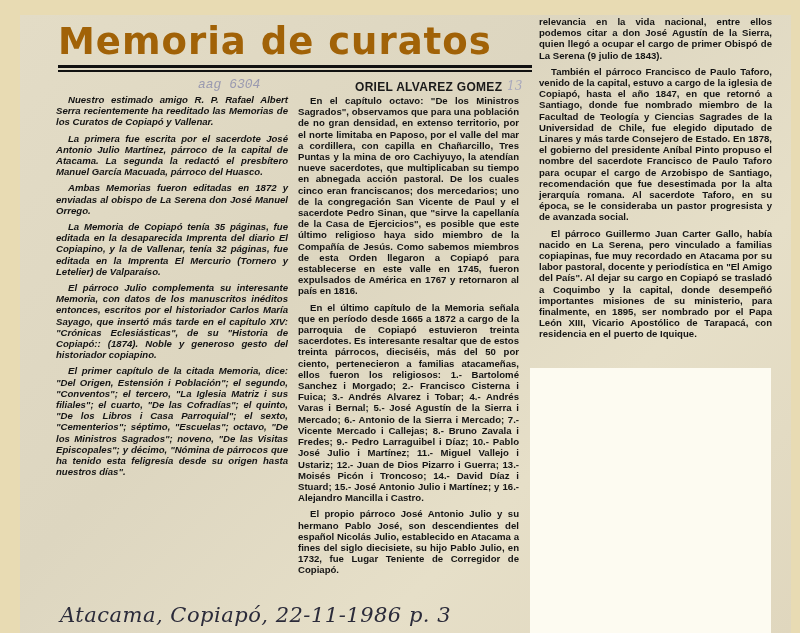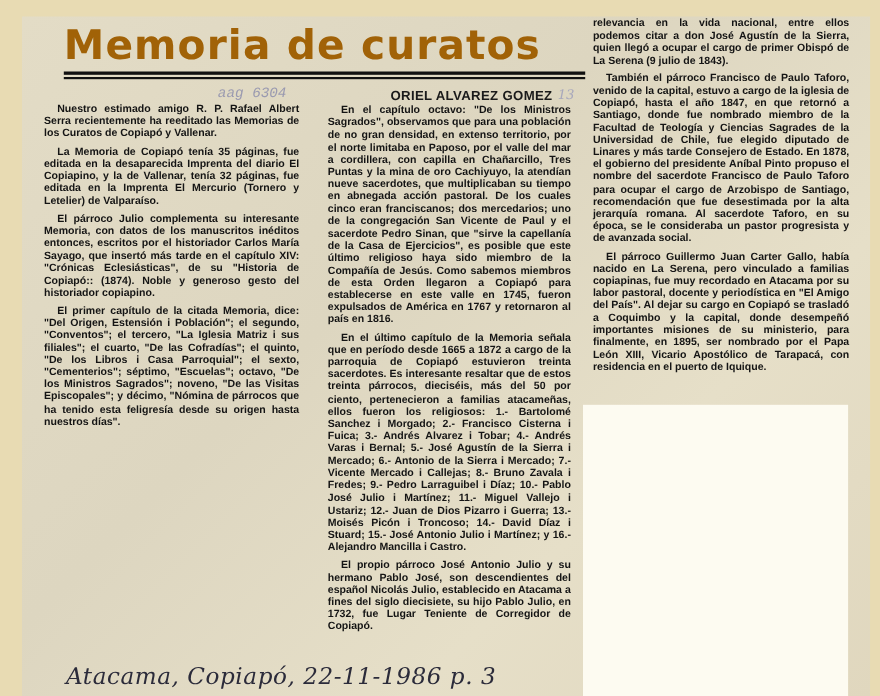--- a/index.html
+++ b/index.html
@@ -29,21 +29,21 @@
   }
   .archive2 {
     position:absolute; left:507px; top:79px; font-family:"DejaVu Serif", serif;
     font-style:italic; font-size:12px; color:#a8a8bc;
   }
   .col {
     position:absolute; font-size:9.6px; line-height:11.2px; color:#141414;
     text-align:justify; font-weight:bold;
   }
   .col p { margin:0 0 5px 0; text-indent:12px; }
-  .col1 { left:40px; top:94px; width:232px; }
+  .col1 { left:56px; top:94px; width:232px;font-style:italic; }
   .col2 { left:298px; top:95px; width:221px; }
   .col3 { left:539px; top:16px; width:233px; }
   .blank {
     position:absolute; left:530px; top:368px; width:241px; height:265px;
     background:#fdfbf1;
   }
   .handnote {
     position:absolute; left:60px; top:603px;
     font-family:"DejaVu Serif", serif; font-style:italic; font-size:21px;
     color:#2b2b3a; letter-spacing:0.5px; white-space:nowrap;
@@ -57,20 +57,22 @@
 <div class="title">Memoria de curatos</div>
 <div class="rule1"></div>
 <div class="rule2"></div>
 
 <div class="archive">aag 6304</div>
 <div class="byline">ORIEL ALVAREZ GOMEZ</div>
 <div class="archive2">13</div>
 
 <div class="col col1">
   <p>Nuestro estimado amigo R. P. Rafael Albert Serra recientemente ha reeditado las Memorias de los Curatos de Copiapó y Vallenar.</p>
+  <p>La primera fue escrita por el sacerdote José Antonio Julio Martínez, párroco de la capital de Atacama. La segunda la redactó el presbítero Manuel García Macuada, párroco del Huasco.</p>
+  <p>Ambas Memorias fueron editadas en 1872 y enviadas al obispo de La Serena don José Manuel Orrego.</p>
   <p>La Memoria de Copiapó tenía 35 páginas, fue editada en la desaparecida Imprenta del diario El Copiapino, y la de Vallenar, tenía 32 páginas, fue editada en la Imprenta El Mercurio (Tornero y Letelier) de Valparaíso.</p>
   <p>El párroco Julio complementa su interesante Memoria, con datos de los manuscritos inéditos entonces, escritos por el historiador Carlos María Sayago, que insertó más tarde en el capítulo XIV: "Crónicas Eclesiásticas", de su "Historia de Copiapó:: (1874). Noble y generoso gesto del historiador copiapino.</p>
   <p>El primer capítulo de la citada Memoria, dice: "Del Origen, Estensión i Población"; el segundo, "Conventos"; el tercero, "La Iglesia Matriz i sus filiales"; el cuarto, "De las Cofradías"; el quinto, "De los Libros i Casa Parroquial"; el sexto, "Cementerios"; séptimo, "Escuelas"; octavo, "De los Ministros Sagrados"; noveno, "De las Visitas Episcopales"; y décimo, "Nómina de párrocos que ha tenido esta feligresía desde su origen hasta nuestros días".</p>
 </div>
 
 <div class="col col2">
   <p>En el capítulo octavo: "De los Ministros Sagrados", observamos que para una población de no gran densidad, en extenso territorio, por el norte limitaba en Paposo, por el valle del mar a cordillera, con capilla en Chañarcillo, Tres Puntas y la mina de oro Cachiyuyo, la atendían nueve sacerdotes, que multiplicaban su tiempo en abnegada acción pastoral. De los cuales cinco eran franciscanos; dos mercedarios; uno de la congregación San Vicente de Paul y el sacerdote Pedro Sinan, que "sirve la capellanía de la Casa de Ejercicios", es posible que este último religioso haya sido miembro de la Compañía de Jesús. Como sabemos miembros de esta Orden llegaron a Copiapó para establecerse en este valle en 1745, fueron expulsados de América en 1767 y retornaron al país en 1816.</p>
   <p>En el último capítulo de la Memoria señala que en período desde 1665 a 1872 a cargo de la parroquia de Copiapó estuvieron treinta sacerdotes. Es interesante resaltar que de estos treinta párrocos, dieciséis, más del 50 por ciento, pertenecieron a familias atacameñas, ellos fueron los religiosos: 1.- Bartolomé Sanchez i Morgado; 2.- Francisco Cisterna i Fuica; 3.- Andrés Alvarez i Tobar; 4.- Andrés Varas i Bernal; 5.- José Agustín de la Sierra i Mercado; 6.- Antonio de la Sierra i Mercado; 7.- Vicente Mercado i Callejas; 8.- Bruno Zavala i Fredes; 9.- Pedro Larraguibel i Díaz; 10.- Pablo José Julio i Martínez; 11.- Miguel Vallejo i Ustariz; 12.- Juan de Dios Pizarro i Guerra; 13.- Moisés Picón i Troncoso; 14.- David Díaz i Stuard; 15.- José Antonio Julio i Martínez; y 16.- Alejandro Mancilla i Castro.</p>
   <p>El propio párroco José Antonio Julio y su hermano Pablo José, son descendientes del español Nicolás Julio, establecido en Atacama a fines del siglo diecisiete, su hijo Pablo Julio, en 1732, fue Lugar Teniente de Corregidor de Copiapó.</p>
 </div>

